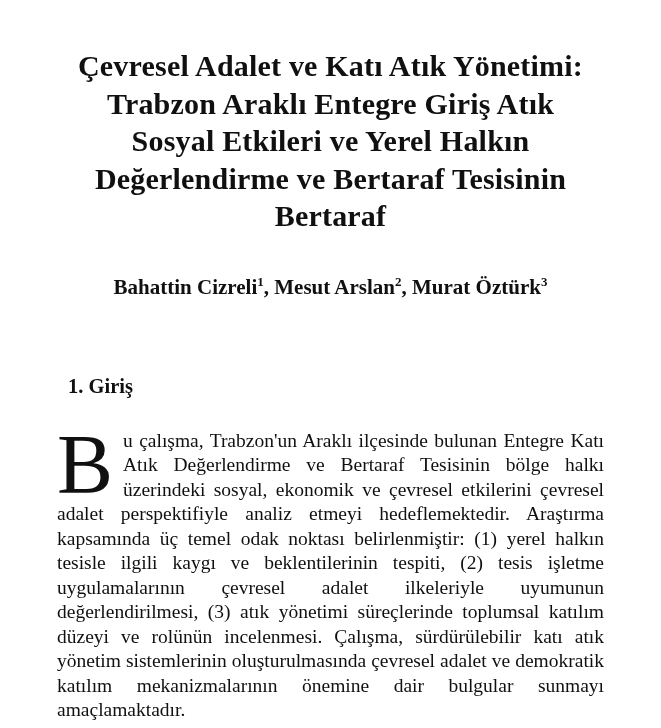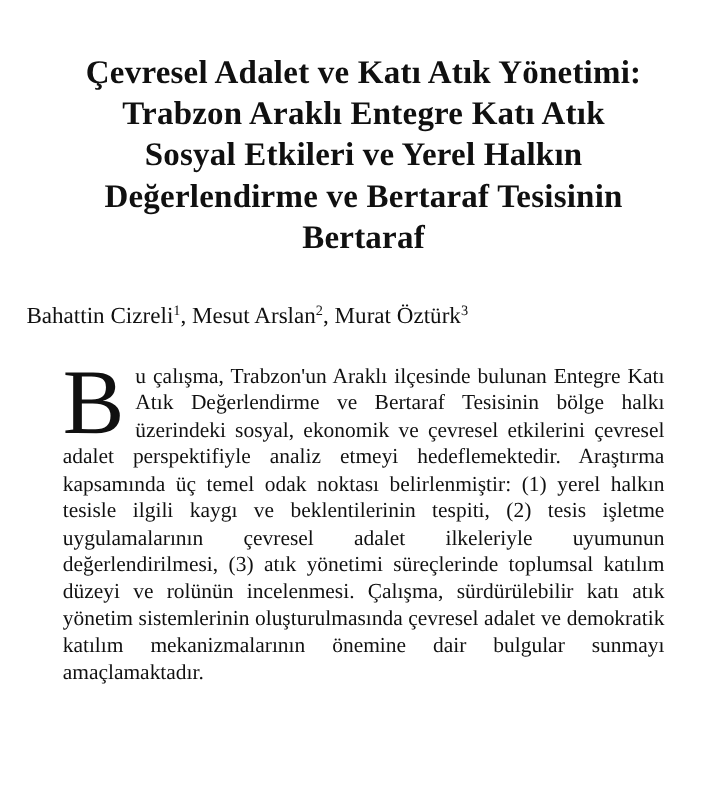--- a/index.html
+++ b/index.html
@@ -22,24 +22,24 @@
     font-size: 30px;
     line-height: 37.5px;
     font-weight: 700;
     letter-spacing: 0.2px;
   }
   .title .title-line {
     white-space: nowrap;
   }
   .authors {
     margin-top: 38px;
+    text-align: center;
     font-size: 21px;
     line-height: 28px;
-    font-weight: 400;
-    margin-left: 24px;
+    font-weight: 700;
   }
   .authors sup {
     font-size: 13px;
     line-height: 0;
   }
   .content {
     margin: 0 57px 0 57px;
   }
   .section-heading {
     margin: 72px 0 0 11px;
@@ -62,26 +62,27 @@
     font-weight: 400;
   }
 </style>
 </head>
 <body>
 
 <div class="page">
 
   <h1 class="title">
     <div class="title-line">Çevresel Adalet ve Katı Atık Yönetimi:</div>
-    <div class="title-line">Trabzon Araklı Entegre Katı Atık</div>
+    <div class="title-line">Trabzon Araklı Entegre Giriş Atık</div>
     <div class="title-line">Sosyal Etkileri ve Yerel Halkın</div>
     <div class="title-line">Değerlendirme ve Bertaraf Tesisinin</div>
     <div class="title-line">Bertaraf</div>
   </h1>
 
   <div class="authors"><span>Bahattin Cizreli<sup>1</sup></span>, <span>Mesut Arslan<sup>2</sup></span>, <span>Murat Öztürk<sup>3</sup></span></div>
 
   <div class="content">
+    <h2 class="section-heading">1. Giriş</h2>
 
     <p class="body-text"><span class="dropcap">B</span><span>u çalışma, Trabzon'un Araklı ilçesinde bulunan Entegre Katı Atık Değerlendirme ve Bertaraf Tesisinin bölge halkı üzerindeki sosyal, ekonomik ve çevresel etkilerini çevresel adalet perspektifiyle analiz etmeyi hedeflemektedir. Araştırma kapsamında üç temel odak noktası belirlenmiştir: (1) yerel halkın tesisle ilgili kaygı ve beklentilerinin tespiti, (2) tesis işletme uygulamalarının çevresel adalet ilkeleriyle uyumunun değerlendirilmesi, (3) atık yönetimi süreçlerinde toplumsal katılım düzeyi ve rolünün incelenmesi. Çalışma, sürdürülebilir katı atık yönetim sistemlerinin oluşturulmasında çevresel adalet ve demokratik katılım mekanizmalarının önemine dair bulgular sunmayı amaçlamaktadır.</span></p>
   </div>
 
 </div>
 
 </body></html>

